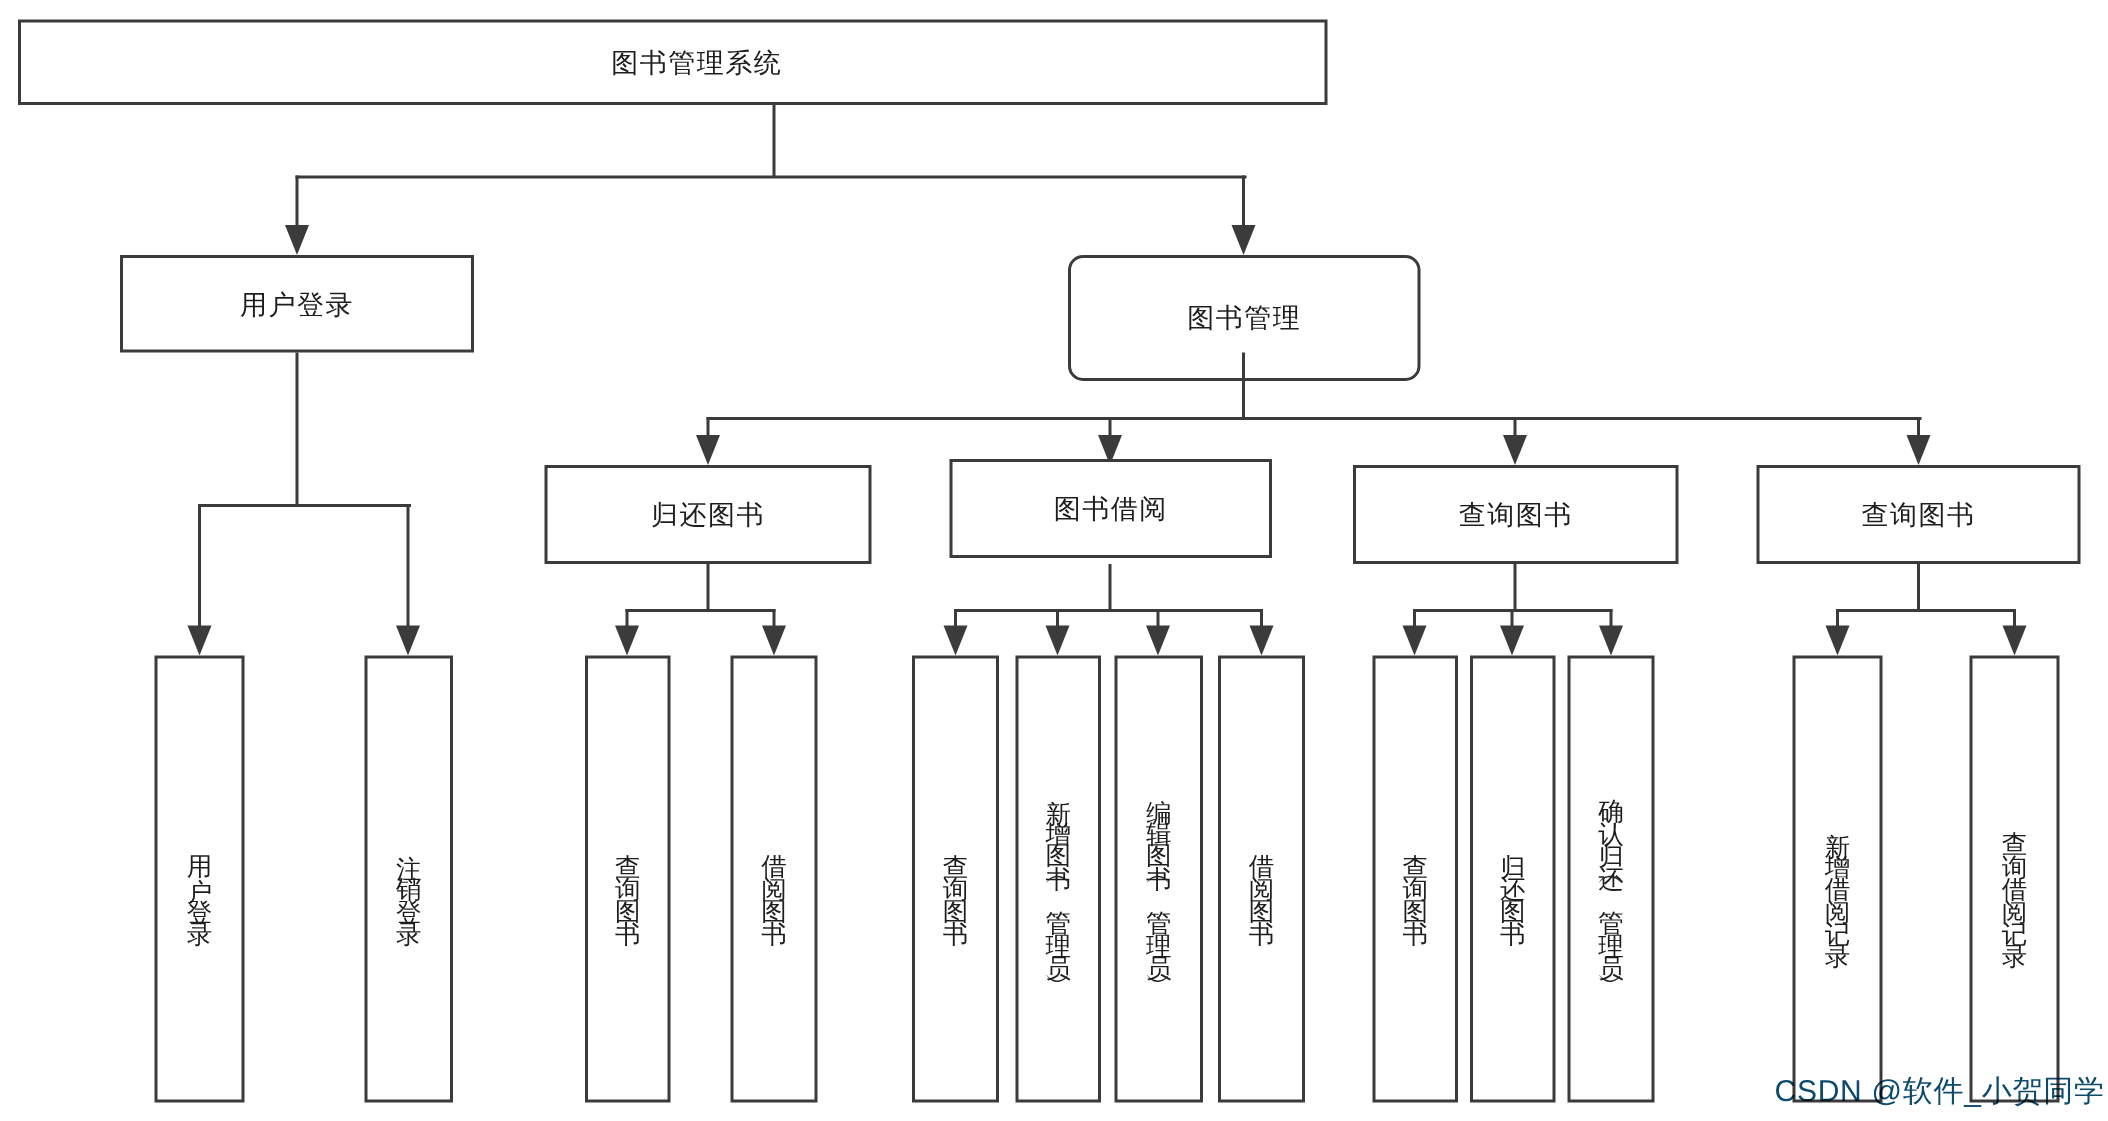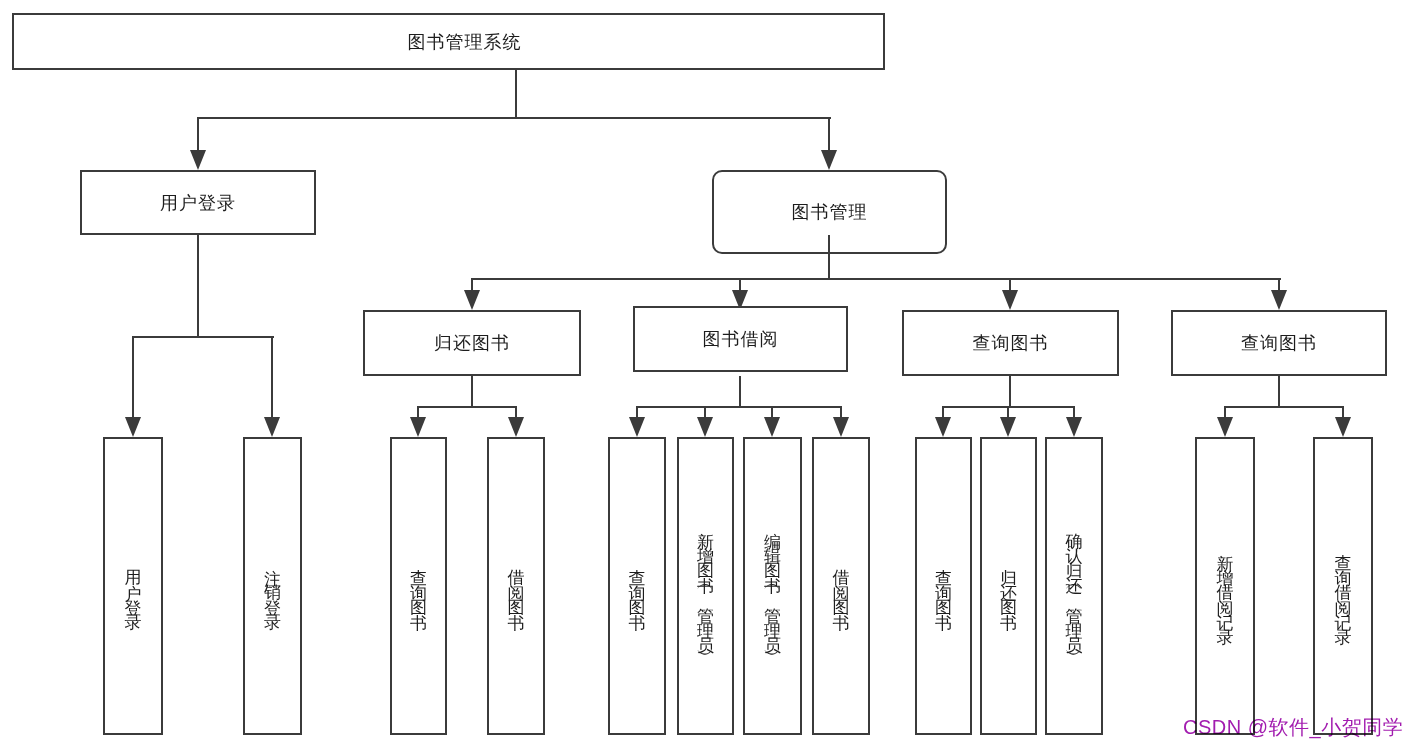--- a/index.html
+++ b/index.html
@@ -20,21 +20,21 @@
   .h,.v{position:absolute;background:#3b3b3b;}
   .h{height:2px;}
   .v{width:2px;}
   .arr{
     position:absolute;width:0;height:0;
     border-left:8px solid transparent;border-right:8px solid transparent;
     border-top:20px solid #3b3b3b;
   }
   .watermark{
     position:absolute;left:1183px;top:714px;
-    font-size:20px;color:#a21caf;letter-spacing:0.5px;white-space:nowrap;
+    font-size:20px;color:#0c4a6e;letter-spacing:0.5px;white-space:nowrap;
     mix-blend-mode:multiply;
   }
 </style>
 </head>
 <body>
 
 <div class="canvas">
 
   <div class="box" style="left:12px;top:13px;width:873px;height:57px;padding-left:32px;">图书管理系统</div>
 

